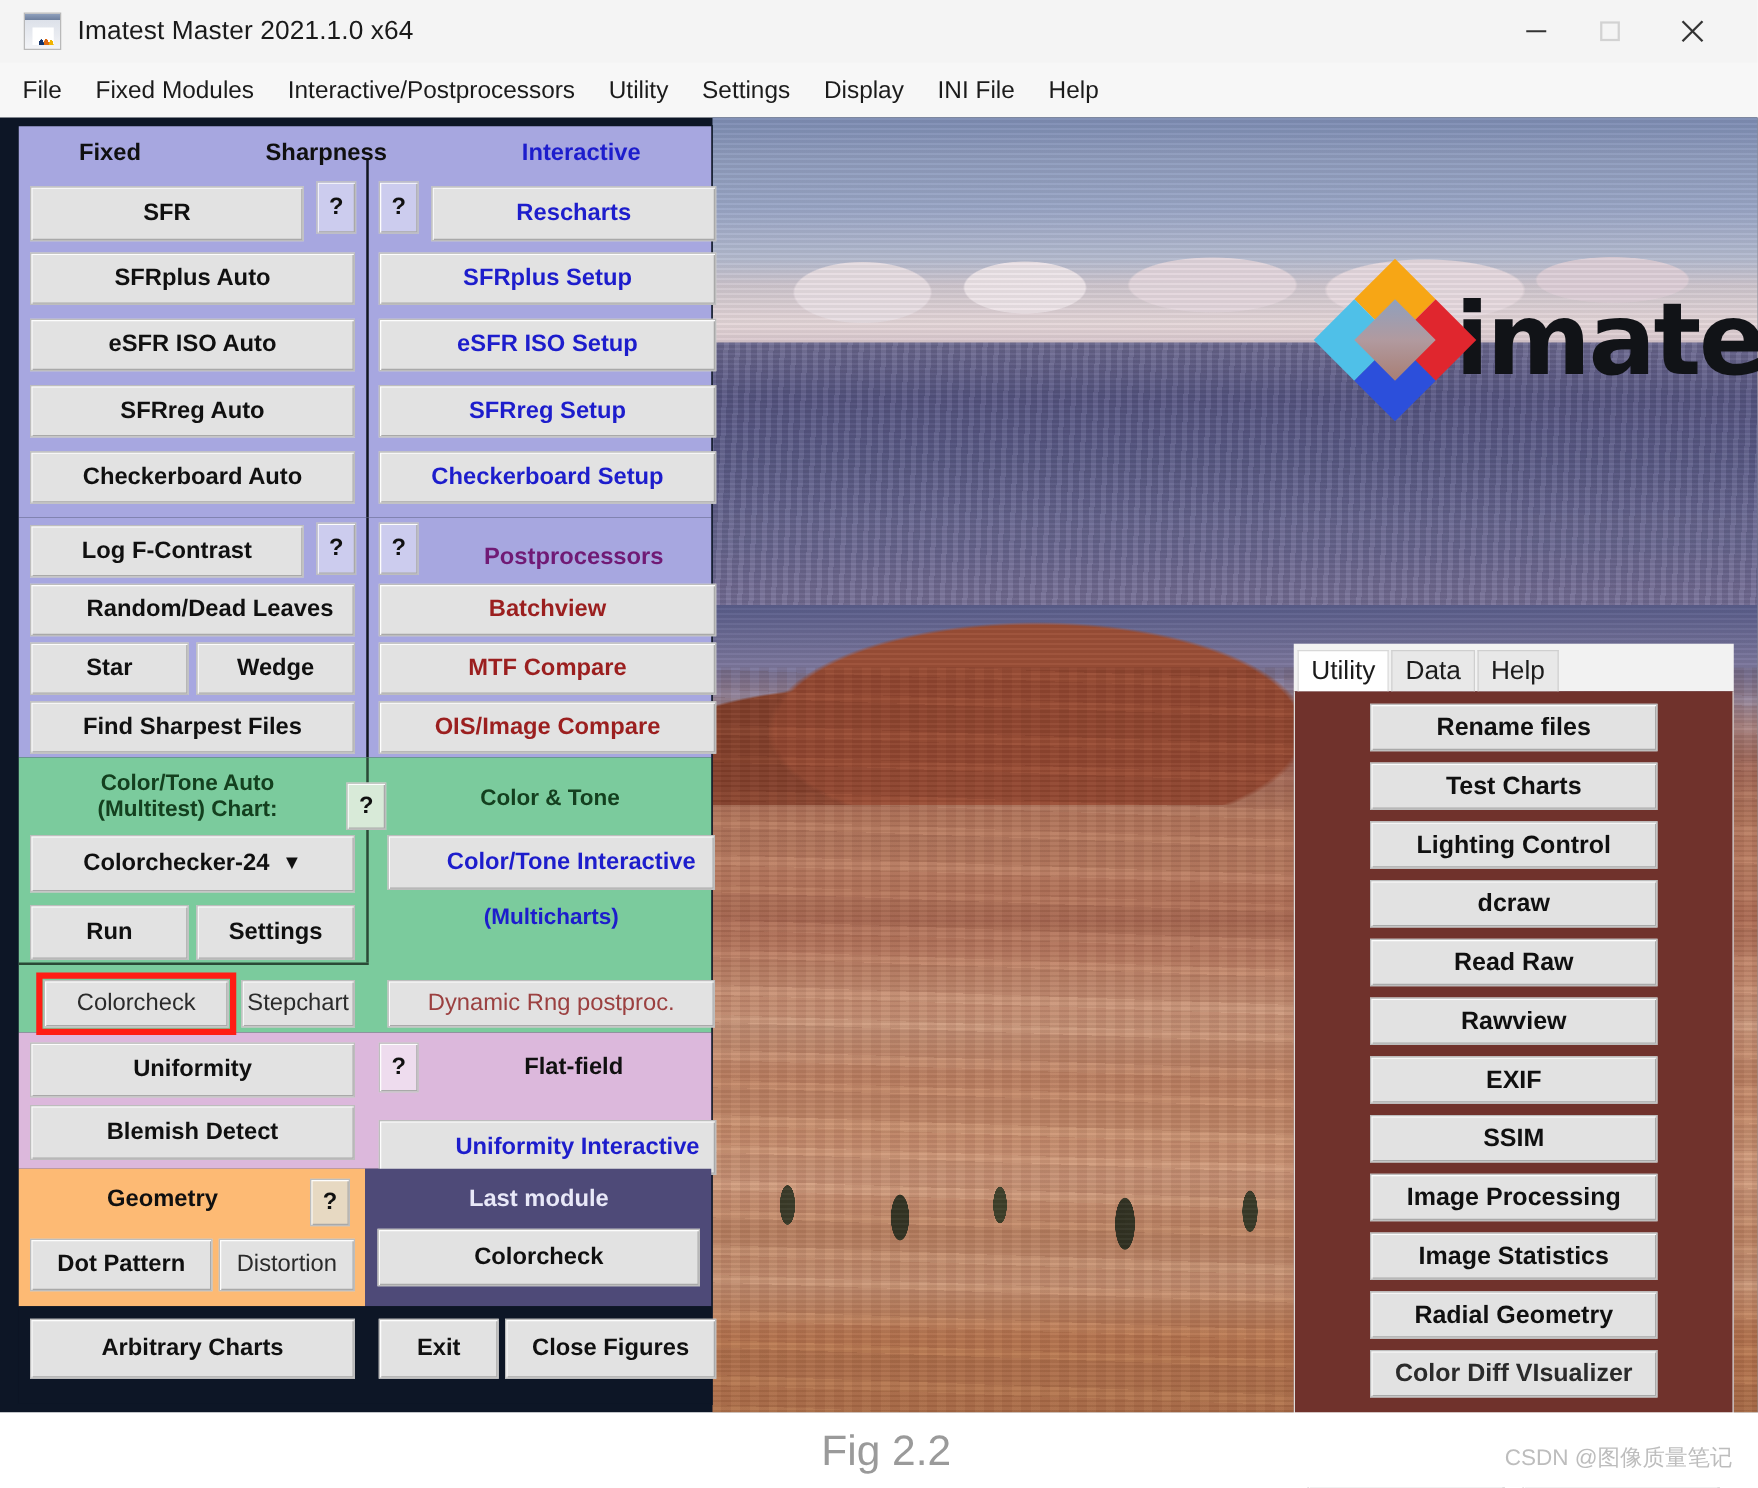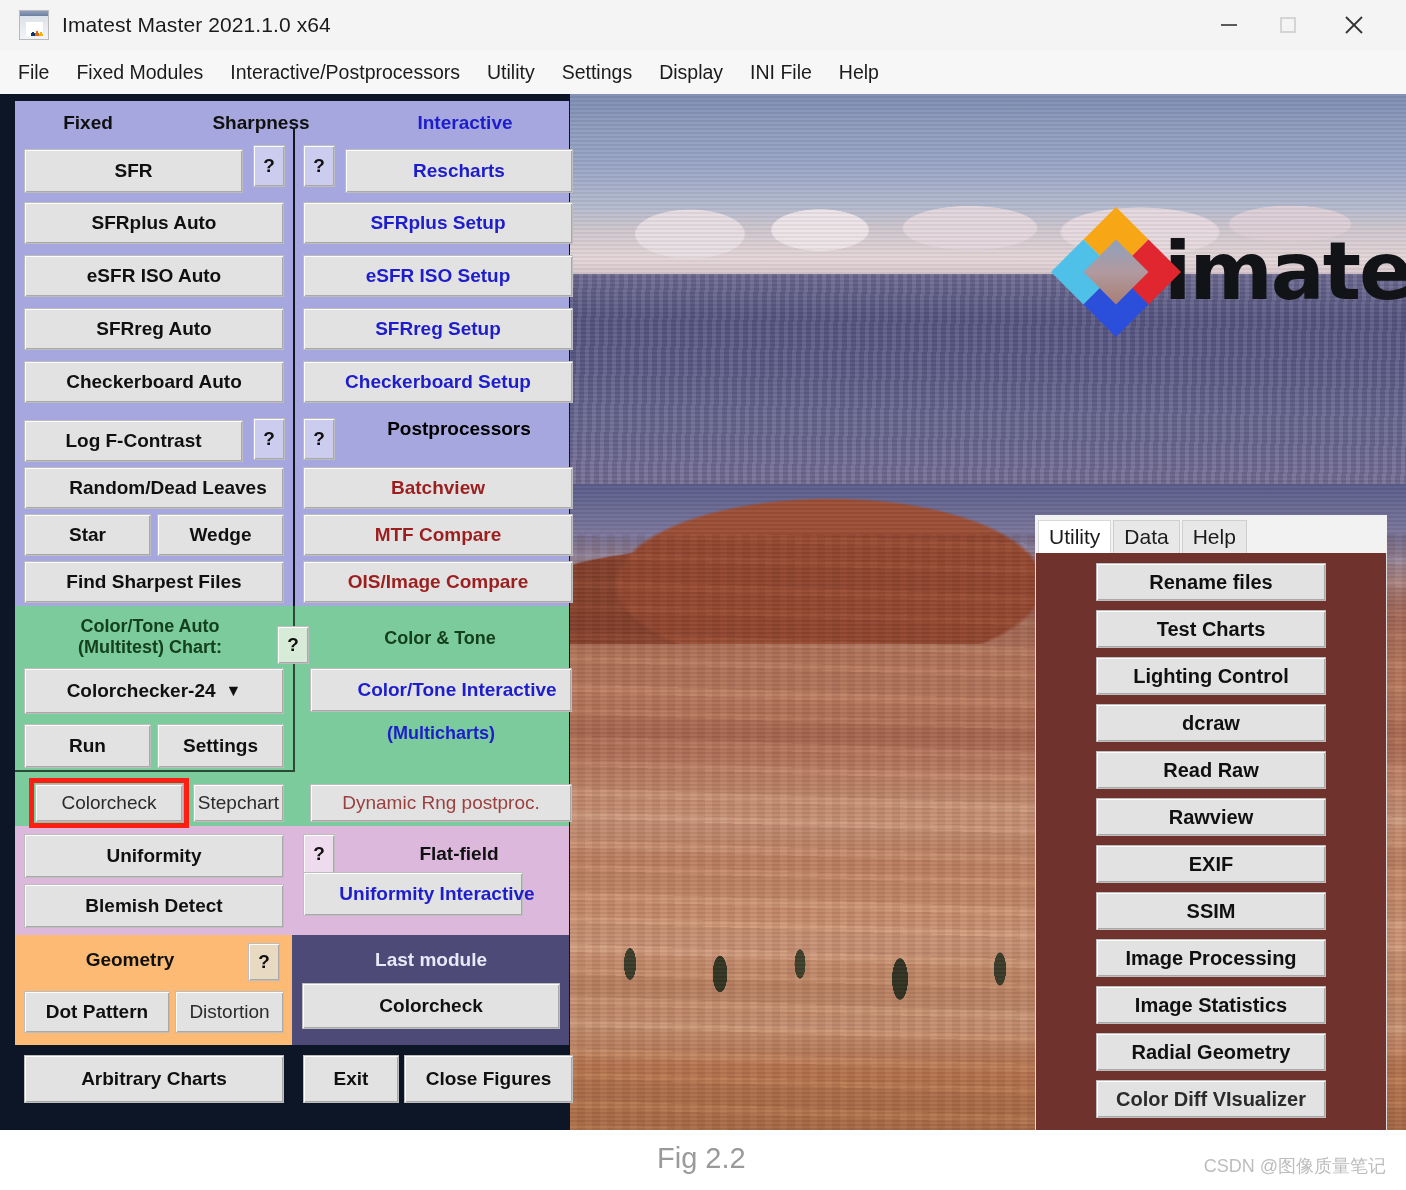--- a/index.html
+++ b/index.html
@@ -206,21 +206,21 @@
   #util-optrow { display: flex; gap: 14px; justify-content: center; margin-top: 9px; }
   .optbtn {
     height: 42px; padding: 0 16px; min-width: 158px; background: #e2e2e2; border: 1px solid #bdbdbd;
     box-shadow: inset 1px 1px 0 #fdfdfd, inset -1px -1px 0 #a9a9a9;
     font-weight: bold; font-size: 20px; color: #101010;
     display: flex; align-items: center; justify-content: center;
   }
 
   
   #caption-bar { position: absolute; left: 0; top: 1130px; width: 1406px; height: 60px; background: #fff; }
-  #fig-label { position: absolute; left: 657px; top: 12px; font-size: 29px; color: #9a9a9a; }
+  #fig-label { position: absolute; left: 657px; top: 12px; font-size: 34px; color: #9a9a9a; }
   #watermark { position: absolute; right: 20px; top: 24px; font-size: 18px; color: #bdbdbd; }
 </style>
 </head>
 <body>
 
 <div id="app-window">
 
   <div id="titlebar">
     <div id="app-icon"></div>
     <div id="window-title">Imatest Master 2021.1.0 x64</div>
@@ -307,21 +307,21 @@
         <div class="btn" style="position:absolute;left:9px;top:260px;width:260px;height:42px;">Checkerboard Auto</div>
         <div class="btn blue" style="position:absolute;left:288px;top:260px;width:270px;height:42px;">Checkerboard Setup</div>
       </div>
 
       <div class="group" id="grp-post" style="height:192px;">
         <div class="vline"></div>
 
         <div class="btn" style="position:absolute;left:9px;top:6px;width:219px;height:42px;">Log F-Contrast</div>
         <div class="btn qm" style="position:absolute;left:238px;top:4px;width:32px;height:42px;background:#ccccee;">?</div>
         <div class="btn qm" style="position:absolute;left:288px;top:4px;width:32px;height:42px;background:#ccccee;">?</div>
-        <div class="hdr darkred" style="position:absolute;left:330px;top:4px;width:228px;color:#000000;">Postprocessors</div>
+        <div class="hdr darkred" style="position:absolute;left:330px;top:21px;width:228px;color:#701a75;">Postprocessors</div>
 
         <div class="btn" style="position:absolute;left:9px;top:53px;width:260px;height:42px;padding-left:28px;">Random/Dead Leaves</div>
         <div class="btn darkred" style="position:absolute;left:288px;top:53px;width:270px;height:42px;">Batchview</div>
 
         <div class="btn" style="position:absolute;left:9px;top:100px;width:127px;height:42px;">Star</div>
         <div class="btn" style="position:absolute;left:142px;top:100px;width:127px;height:42px;">Wedge</div>
         <div class="btn darkred" style="position:absolute;left:288px;top:100px;width:270px;height:42px;">MTF Compare</div>
 
         <div class="btn" style="position:absolute;left:9px;top:147px;width:260px;height:42px;">Find Sharpest Files</div>
         <div class="btn darkred" style="position:absolute;left:288px;top:147px;width:270px;height:42px;">OIS/Image Compare</div>
@@ -353,21 +353,21 @@
         <div class="btn plain" style="position:absolute;left:178px;top:178px;width:91px;height:38px;">Stepchart</div>
         <div class="btn plain darkred" style="position:absolute;left:295px;top:178px;width:262px;height:38px;color:#9b4040;">Dynamic Rng postproc.</div>
       </div>
 
       <div class="group" id="grp-flat" style="height:110px;">
         <div class="btn" style="position:absolute;left:9px;top:8px;width:260px;height:44px;">Uniformity</div>
         <div class="btn qm" style="position:absolute;left:288px;top:8px;width:32px;height:40px;background:#eedcee;">?</div>
         <div class="hdr" style="position:absolute;left:330px;top:17px;width:228px;color:#101010;">Flat-field</div>
 
         <div class="btn" style="position:absolute;left:9px;top:58px;width:260px;height:44px;">Blemish Detect</div>
-        <div class="btn blue" style="position:absolute;left:288px;top:46px;width:220px;height:44px;padding-left:48px;">Uniformity Interactive</div>
+        <div class="btn blue" style="position:absolute;left:288px;top:70px;width:270px;height:44px;padding-left:48px;">Uniformity Interactive</div>
       </div>
 
       <div class="group" id="grp-geo" style="height:110px;">
         <div id="geo-left">
           <div class="hdr" style="position:absolute;left:0;top:14px;width:230px;text-align:center;color:#101010;">Geometry</div>
           <div class="btn qm" style="position:absolute;left:233px;top:8px;width:32px;height:38px;background:#e7d9c2;">?</div>
           <div class="btn" style="position:absolute;left:9px;top:56px;width:146px;height:42px;">Dot Pattern</div>
           <div class="btn plain" style="position:absolute;left:160px;top:56px;width:109px;height:42px;">Distortion</div>
         </div>
         <div id="geo-right">

